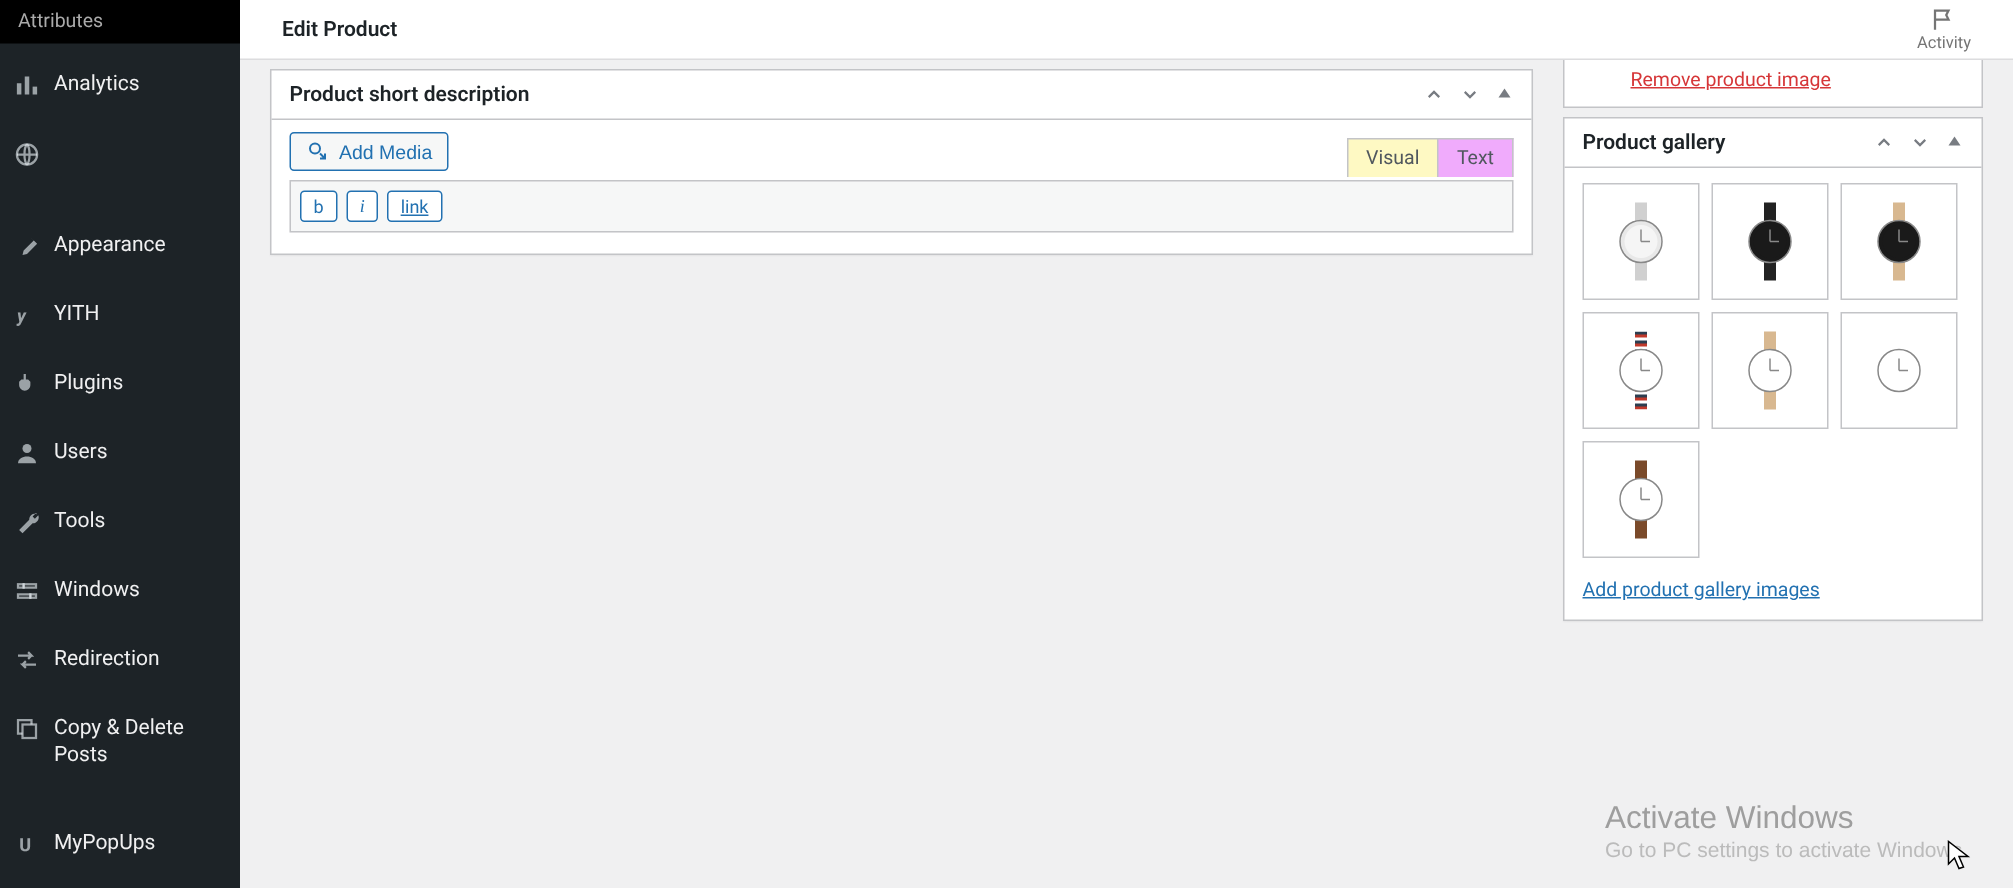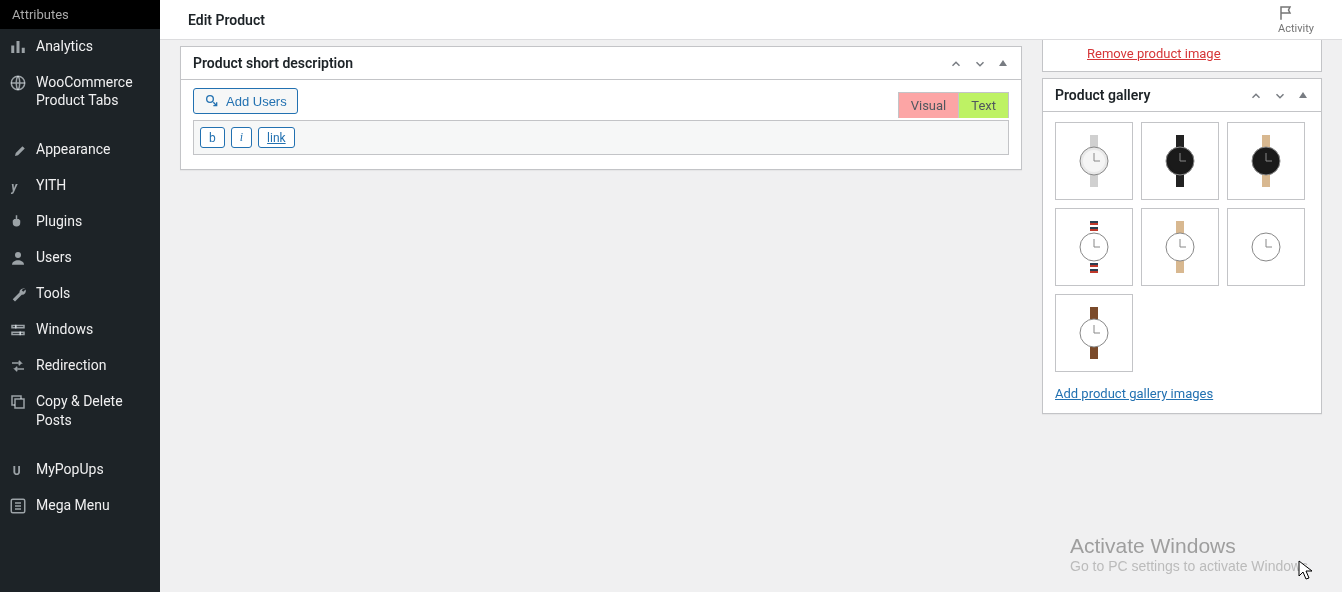--- a/index.html
+++ b/index.html
@@ -2,58 +2,58 @@
 <html><head>
 <meta charset="utf-8">
 <style>
 * { margin:0; padding:0; box-sizing:border-box; }
 body { font-family:-apple-system,BlinkMacSystemFont,"Segoe UI",Roboto,sans-serif; font-size:13px; color:#3c434a; background:#f0f0f1; overflow:hidden; width:1342px; height:592px; position:relative; }
 
 
 .sidebar { position:absolute; left:0; top:0; width:160px; height:100%; background:#1d2327; color:#f0f0f1; }
 .sidebar .current-sub { background:#0073aa; color:#fff; padding:7px 12px; font-size:13px; }
 .sidebar .current-sub.dark { background:#000; color:#aaa; }
-.menu-item { display:flex; align-items:flex-start; padding:8px 8px; color:#f0f0f1; font-size:14px; cursor:pointer; line-height:1.3; }
+.menu-item { display:flex; align-items:flex-start; padding:8px 8px; color:#f0f0f1; font-size:14px; cursor:pointer; line-height:1.3;margin-top:10px; }
 .menu-item .mi-icon { width:20px; height:20px; display:flex; align-items:center; justify-content:center; margin-right:8px; flex:none; color:rgba(240,246,252,0.6); }
 .menu-item .mi-label { flex:1; }
 .menu-sep { height:15px; }
 
 
 .topbar { position:absolute; left:160px; top:0; right:0; height:40px; background:#fff; border-bottom:1px solid #dcdcde; display:flex; align-items:center; padding:0 20px; }
 .topbar .title { font-size:14px; font-weight:600; color:#1d2327; margin-left:8px; }
 .topbar .spacer { flex:1; }
-.topbar .act { display:flex; flex-direction:column; align-items:flex-start; color:#757575; font-size:11px; cursor:pointer; padding:0 8px; }
+.topbar .act { display:flex; flex-direction:column; align-items:center; color:#757575; font-size:11px; cursor:pointer; padding:0 8px; }
 .topbar .act svg { width:18px; height:18px; }
 
 
 .main { position:absolute; left:160px; top:40px; right:0; bottom:0; padding:0 20px 20px 20px; display:flex; gap:20px; align-items:flex-start; }
 
 
 .col-left { flex:1; min-width:0; }
 
 
 .col-right { width:280px; flex:none; }
 
 
 .postbox { background:#fff; border:1px solid #c3c4c7; box-shadow:0 1px 1px rgba(0,0,0,0.04); margin-top:6px; }
-.postbox-header { display:flex; align-items:flex-end; padding:8px 12px; border-bottom:1px solid #c3c4c7; }
+.postbox-header { display:flex; align-items:center; padding:8px 12px; border-bottom:1px solid #c3c4c7; }
 .postbox-header h2 { font-size:14px; font-weight:600; color:#1d2327; flex:1; }
 .postbox-header .hicons { display:flex; gap:10px; color:#787c82; }
 .postbox-header .hicons span { cursor:pointer; display:inline-flex; }
 .postbox .inside { padding:10px 12px 12px; }
 
 
 .media-btn { display:inline-flex; align-items:center; gap:6px; border:1px solid #2271b1; color:#2271b1; background:#f6f7f7; padding:4px 10px; font-size:13px; border-radius:3px; cursor:pointer; margin:8px 12px 6px 12px; }
 .media-btn svg { width:16px; height:16px; }
 
 
 .editor-wrap { position:relative; }
 .editor-tabs { position:absolute; right:12px; top:-28px; display:flex; }
-.editor-tab { border:1px solid #c3c4c7; border-bottom:none; background:#fca5a5; padding:5px 12px; font-size:13px; cursor:pointer; color:#50575e; }
-.editor-tab.active { background:#bef264; }
+.editor-tab { border:1px solid #c3c4c7; border-bottom:none; background:#fef9c3; padding:5px 12px; font-size:13px; cursor:pointer; color:#50575e; }
+.editor-tab.active { background:#f0abfc; }
 .editor-tab + .editor-tab { margin-left:-1px; }
 .ed-toolbar { border:1px solid #c3c4c7; border-top:1px solid #c3c4c7; background:#f6f7f7; padding:6px; display:flex; gap:6px; }
 .ed-btn { border:1px solid #2271b1; background:#fff; color:#2271b1; padding:2px 8px; font-size:12px; cursor:pointer; border-radius:3px; font-family:inherit; }
 .ed-btn.link { text-decoration:underline; }
 .ed-btn.ital { font-style:italic; font-family:Georgia,serif; }
 .ed-textarea { width:100%; border:1px solid #c3c4c7; border-top:none; padding:12px; font-family:Consolas,Monaco,monospace; font-size:13px; line-height:1.6; color:#555; resize:vertical; height:140px; outline:none; }
 .ed-container { position:relative; }
 .grammarly { position:absolute; right:18px; bottom:16px; width:24px; height:24px; border-radius:50%; background:#15C39A; display:flex; align-items:center; justify-content:center; color:#fff; font-weight:bold; }
 .resize-handle { position:absolute; right:2px; bottom:2px; width:12px; height:12px; }
 .resize-handle::before,.resize-handle::after { content:""; position:absolute; background:#999; }
@@ -95,21 +95,20 @@
         </span>
         <span class="mi-label">Analytics</span>
       </div>
       <div class="menu-item">
         <span class="mi-icon">
           <svg viewBox="0 0 24 24" width="18" height="18" fill="none" stroke="currentColor" stroke-width="2">
             <circle cx="12" cy="12" r="9"></circle>
             <path d="M3 12h18M12 3c3 3 3 15 0 18M12 3c-3 3-3 15 0 18"></path>
           </svg>
         </span>
-        <span class="mi-label">WooCommerce Product Tabs</span>
       </div>
       <div class="menu-sep"></div>
       <div class="menu-item">
         <span class="mi-icon">
           <svg viewBox="0 0 24 24" width="18" height="18" fill="currentColor">
             <path d="M14 3l7 7-9 9-4 1 1-4 9-9-4-4zM5 19l-2 2"></path>
           </svg>
         </span>
         <span class="mi-label">Appearance</span>
       </div>
@@ -228,21 +227,21 @@
               </svg>
             </span>
         </div>
       </div>
 
       <button class="media-btn">
         <svg viewBox="0 0 24 24" fill="none" stroke="currentColor" stroke-width="2">
             <circle cx="9" cy="9" r="5"></circle>
             <path d="M14 14l5 5M19 14v5h-5"></path>
           </svg>
-        <span>Add Users</span>
+        <span>Add Media</span>
       </button>
 
       <div class="editor-wrap" style="padding:0 12px 14px;">
         <div class="editor-tabs">
           <div class="editor-tab">Visual</div>
           <div class="editor-tab active">Text</div>
         </div>
         <div class="ed-toolbar">
           <button class="ed-btn">b</button>
           <button class="ed-btn ital">i</button>

